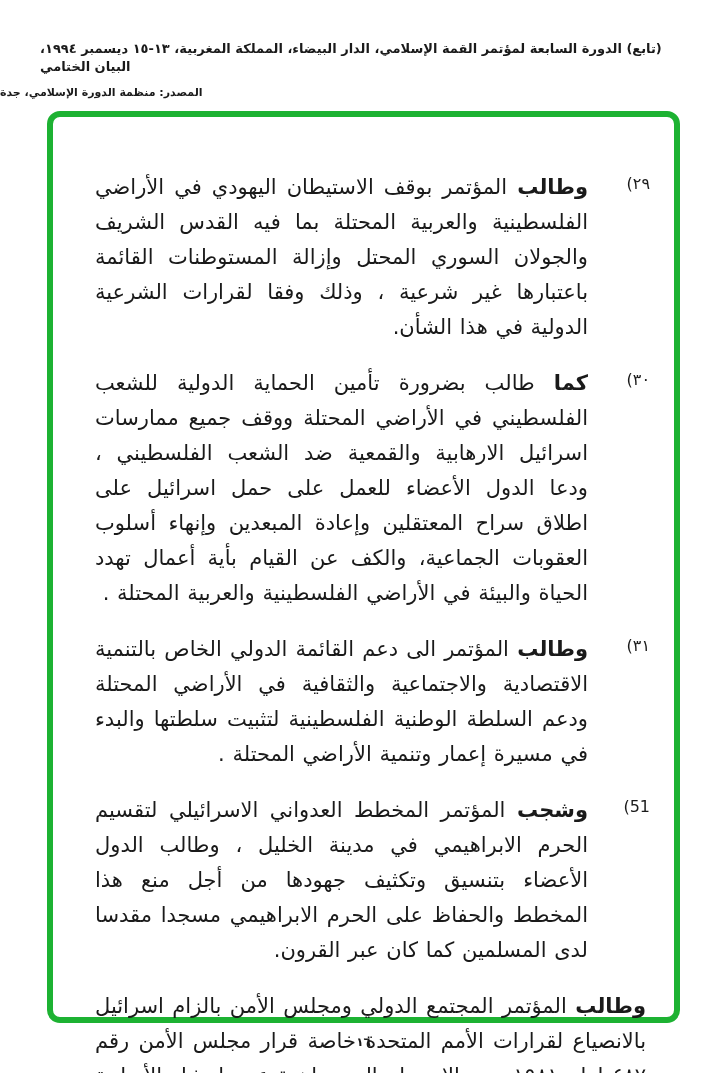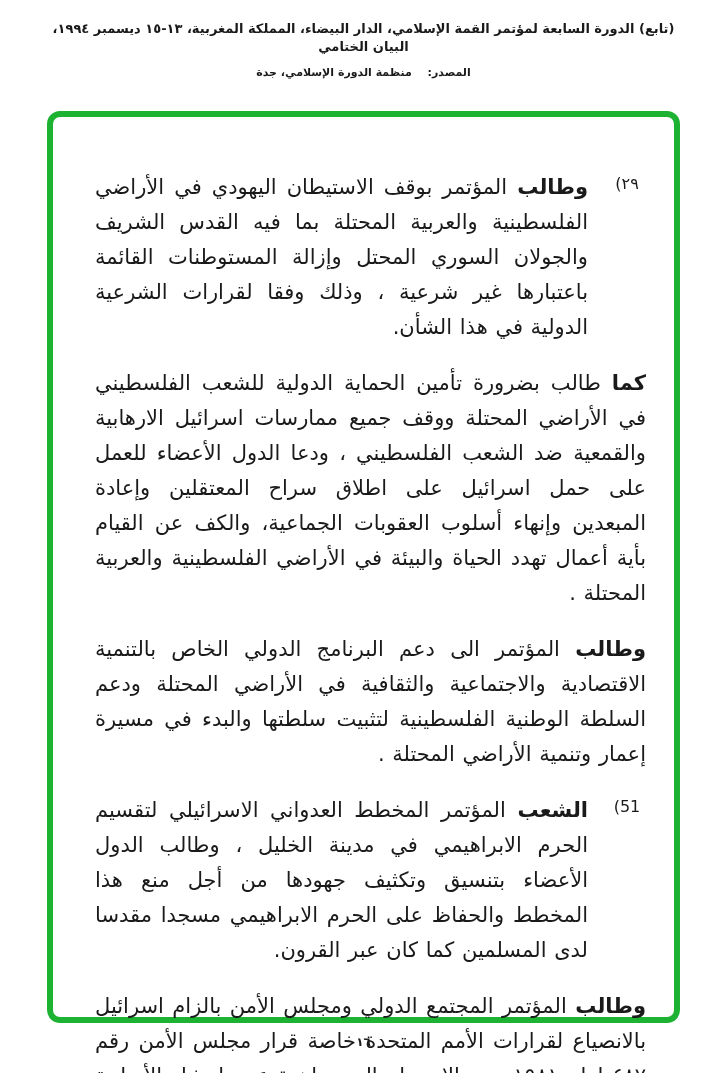--- a/index.html
+++ b/index.html
@@ -11,35 +11,35 @@
     width:727px;height:1073px;
     background:#ffffff;
     color:var(--ink);
     font-family:"DejaVu Sans",sans-serif;
     position:relative;
     overflow:hidden;
   }
   
   .doc-header{
     direction:rtl;
-    text-align:center;
-    padding-top:20px;
+    text-align:left;
+    padding-top:40px;
   }
   .hdr-title{
     font-weight:bold;
     font-size:13px;
     line-height:18px;
     padding:0 40px;
   }
   .hdr-source{
     font-weight:bold;
     font-size:11px;
     margin-top:10px;
   }
-  .hdr-source .src-label{margin-left:12px;}
+  .hdr-source .src-label{}
   
   .frame{
     position:absolute;
     left:47px;top:111px;
     width:633px;height:912px;
     border:6px solid var(--green);
     border-radius:13px;
     box-sizing:border-box;
     background:#ffffff;
   }
@@ -49,21 +49,21 @@
   }
   .para{
     display:flex;
     margin:0 0 13px 0;
   }
   .num{
     flex:0 0 46px;
     margin-left:12px;
     font-size:16px;
     line-height:35px;
-    text-align:center;
+    text-align:right;
     white-space:nowrap;
   }
   .ptext{
     flex:1;
     margin:4px;
     font-size:21px;
     line-height:35px;
     text-align:justify;
     text-justify:inter-word;
     word-spacing:1px;
@@ -98,37 +98,39 @@
 
       <div class="para">
         <span class="num" dir="ltr">(٢٩</span>
         <p class="ptext">
           <b class="lead">وطالب</b>
           <span>المؤتمر بوقف الاستيطان اليهودي في الأراضي الفلسطينية والعربية المحتلة بما فيه القدس الشريف والجولان السوري المحتل وإزالة المستوطنات القائمة باعتبارها غير شرعية ، وذلك وفقا لقرارات الشرعية الدولية في هذا الشأن.</span>
         </p>
       </div>
 
       <div class="para">
+        <span class="num" dir="ltr">(٣٠</span>
         <p class="ptext">
           <b class="lead">كما</b>
           <span>طالب بضرورة تأمين الحماية الدولية للشعب الفلسطيني في الأراضي المحتلة ووقف جميع ممارسات اسرائيل الارهابية والقمعية ضد الشعب الفلسطيني ، ودعا الدول الأعضاء للعمل على حمل اسرائيل على اطلاق سراح المعتقلين وإعادة المبعدين وإنهاء أسلوب العقوبات الجماعية، والكف عن القيام بأية أعمال تهدد الحياة والبيئة في الأراضي الفلسطينية والعربية المحتلة .</span>
         </p>
       </div>
 
       <div class="para">
+        <span class="num" dir="ltr">(٣١</span>
         <p class="ptext">
           <b class="lead">وطالب</b>
-          <span>المؤتمر الى دعم البرنامج الدولي الخاص بالتنمية الاقتصادية والاجتماعية والثقافية في الأراضي المحتلة ودعم السلطة الوطنية الفلسطينية لتثبيت سلطتها والبدء في مسيرة إعمار وتنمية الأراضي المحتلة .</span>
+          <span>المؤتمر الى دعم القائمة الدولي الخاص بالتنمية الاقتصادية والاجتماعية والثقافية في الأراضي المحتلة ودعم السلطة الوطنية الفلسطينية لتثبيت سلطتها والبدء في مسيرة إعمار وتنمية الأراضي المحتلة .</span>
         </p>
       </div>
 
       <div class="para">
         <span class="num" dir="ltr">(51</span>
         <p class="ptext">
-          <b class="lead">الشعب</b>
+          <b class="lead">وشجب</b>
           <span>المؤتمر المخطط العدواني الاسرائيلي لتقسيم الحرم الابراهيمي في مدينة الخليل ، وطالب الدول الأعضاء بتنسيق وتكثيف جهودها من أجل منع هذا المخطط والحفاظ على الحرم الابراهيمي مسجدا مقدسا لدى المسلمين كما كان عبر القرون.</span>
         </p>
       </div>
 
       <div class="para">
         <p class="ptext">
           <b class="lead">وطالب</b>
           <span>المؤتمر المجتمع الدولي ومجلس الأمن بالزام اسرائيل بالانصياع لقرارات الأمم المتحدة خاصة قرار مجلس الأمن رقم ٤٨٧ لعام ١٩٨١م ، وبالانضمام الى معاهدة عدم انتشار الأسلحة النووية ، وبتنفيذ قرارات الوكالة الدولية للطاقة الذرية الداعية الى اخضاع جميع المنشآت النووية الاسرائيلية لنظام الضمانات الشاملة للوكالة وضرورة اعلان اسرائيل نبذ</span>
         </p>
       </div>

